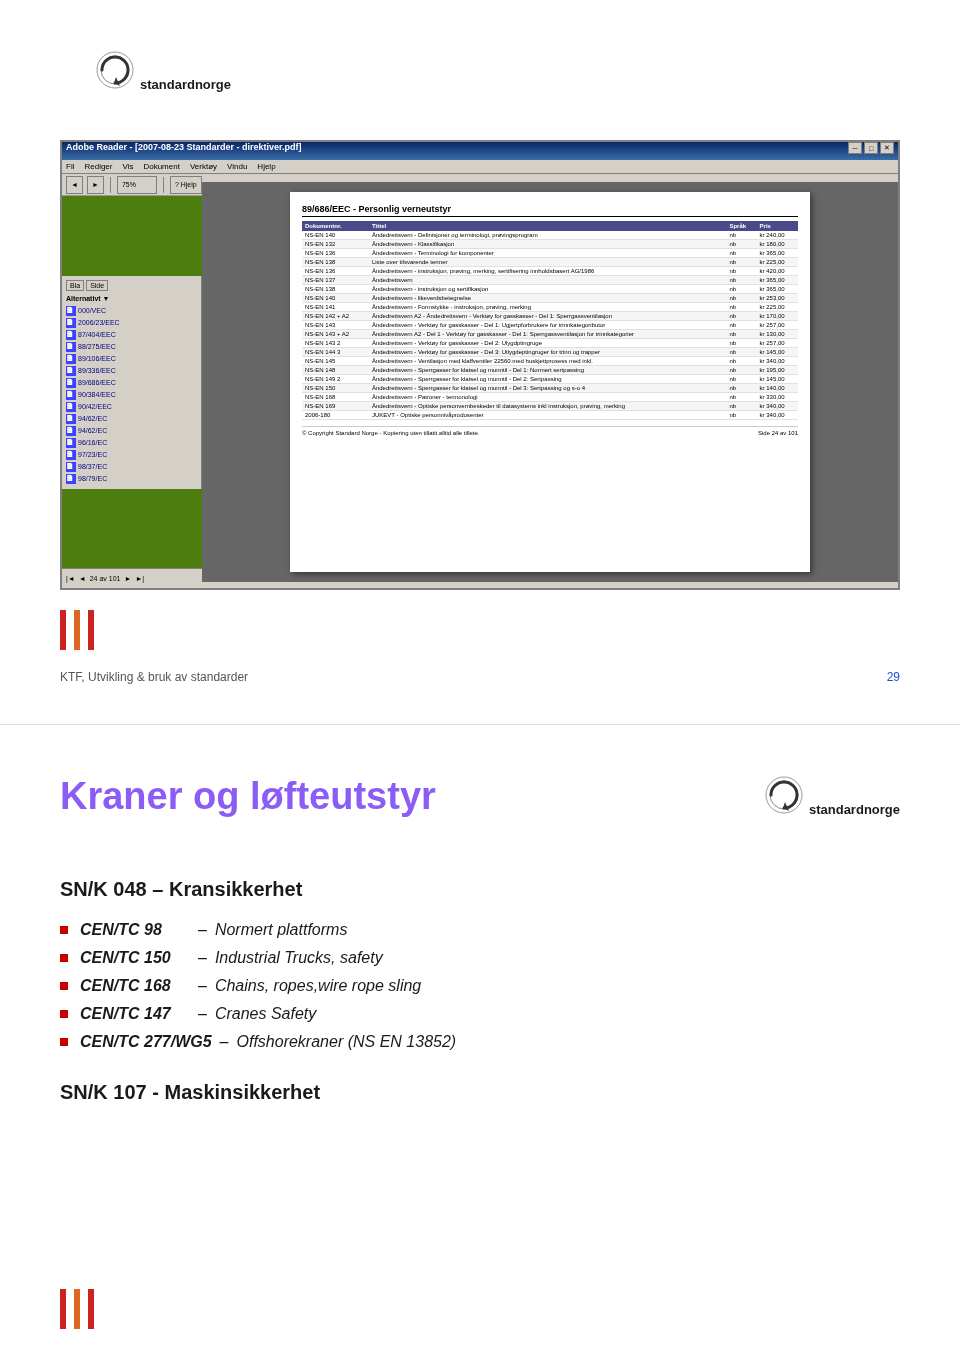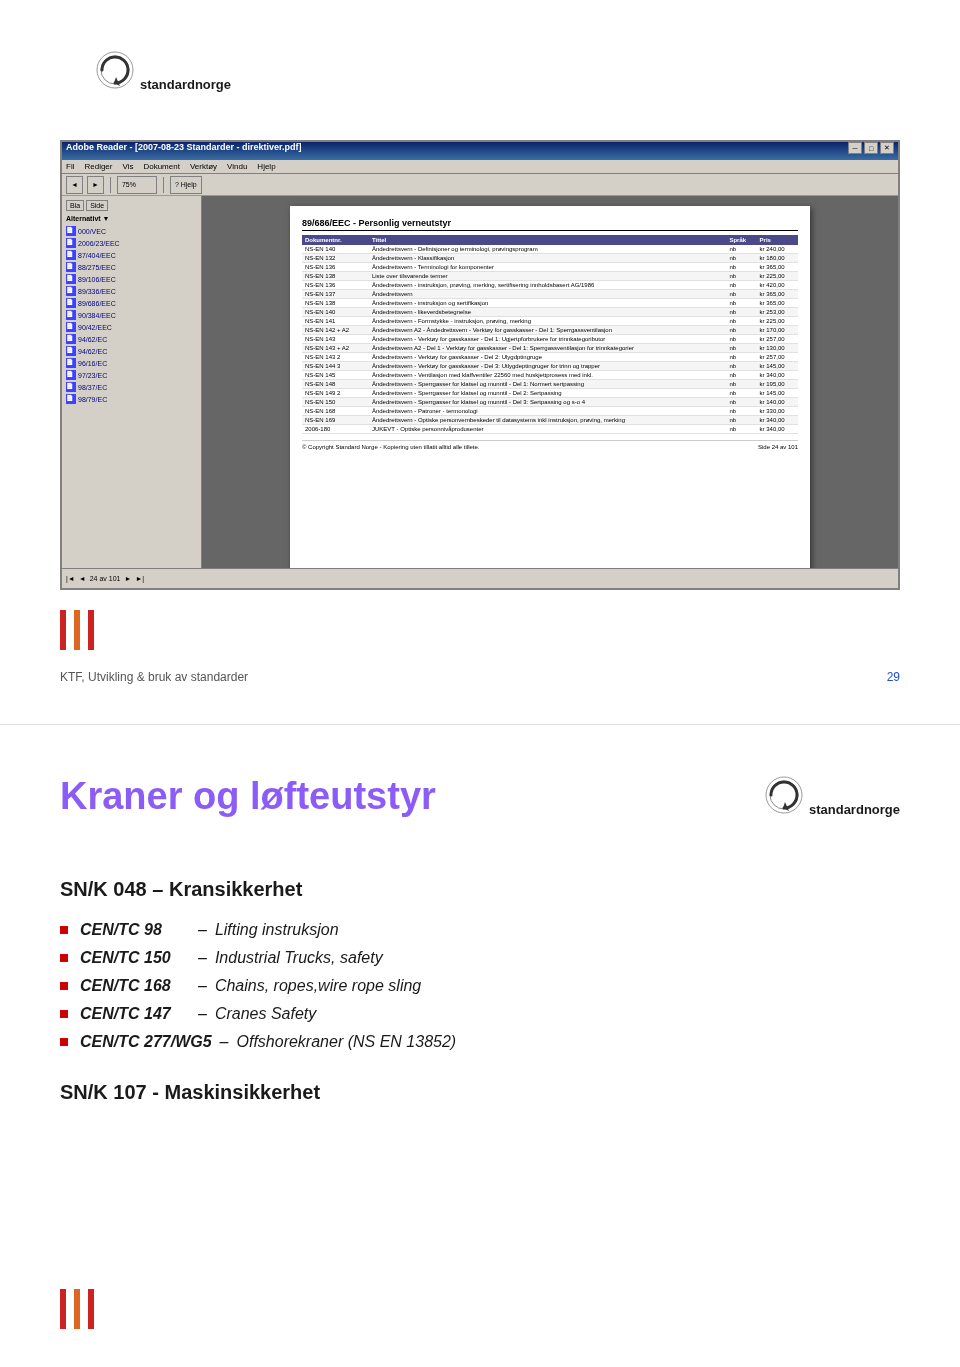--- a/index.html
+++ b/index.html
@@ -134,20 +134,21 @@
       width: 1px;
       height: 16px;
       background: #808080;
       margin: 0 2px;
     }
 
     .adobe-content-area {
       display: flex;
       height: calc(100% - 74px);
       background: #4d7c0f;
+      align-items: center;
     }
 
     .adobe-sidebar {
       width: 140px;
       background: #d4d0c8;
       border-right: 1px solid #808080;
       padding: 4px;
       overflow: hidden;
     }
 
@@ -654,21 +655,21 @@
     </div>
   </div>
 
   <h2 class="subsection-heading">SN/K 048 – Kransikkerhet</h2>
 
   <ul class="bullet-list">
     <li>
       <div class="bullet-square"></div>
       <span class="bullet-tc-code">CEN/TC 98</span>
       <span class="bullet-dash">–</span>
-      <span class="bullet-desc">Lifting instruksjon</span>
+      <span class="bullet-desc">Normert plattforms</span>
     </li>
     <li>
       <div class="bullet-square"></div>
       <span class="bullet-tc-code">CEN/TC 150</span>
       <span class="bullet-dash">–</span>
       <span class="bullet-desc">Industrial Trucks, safety</span>
     </li>
     <li>
       <div class="bullet-square"></div>
       <span class="bullet-tc-code">CEN/TC 168</span>

